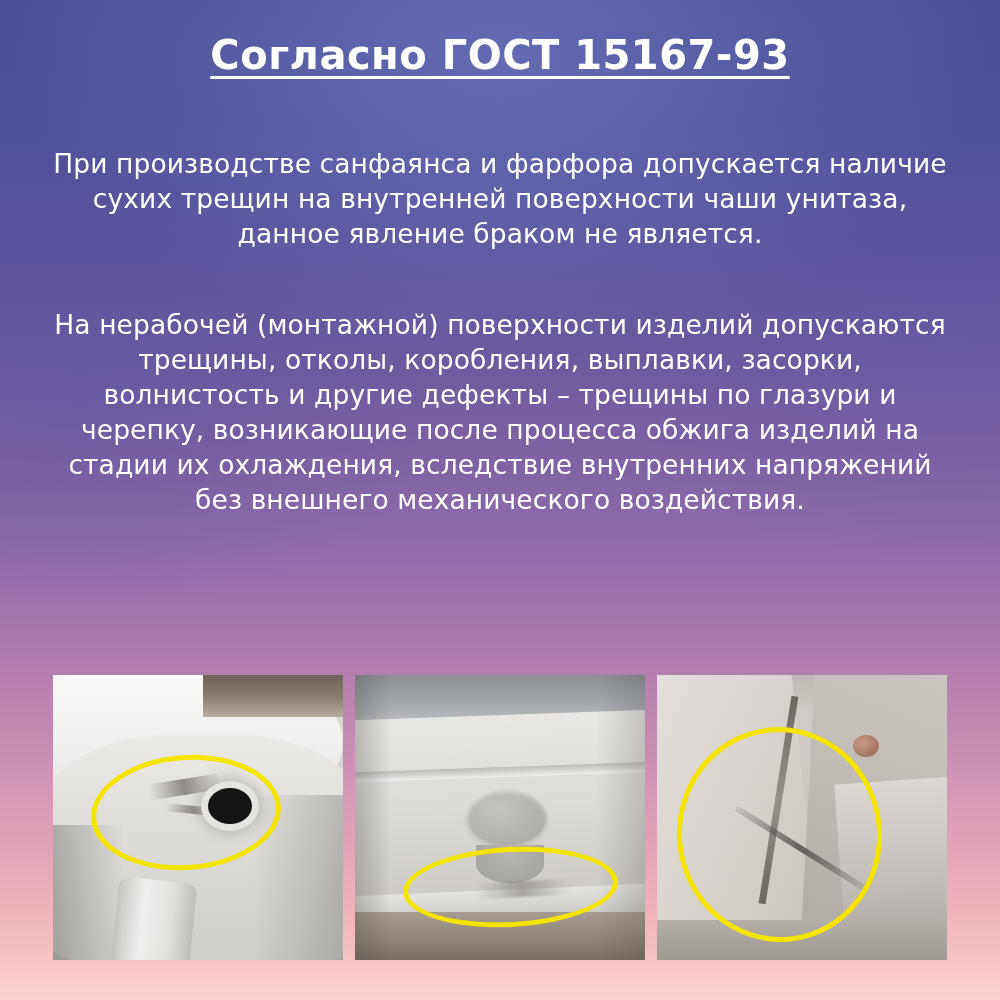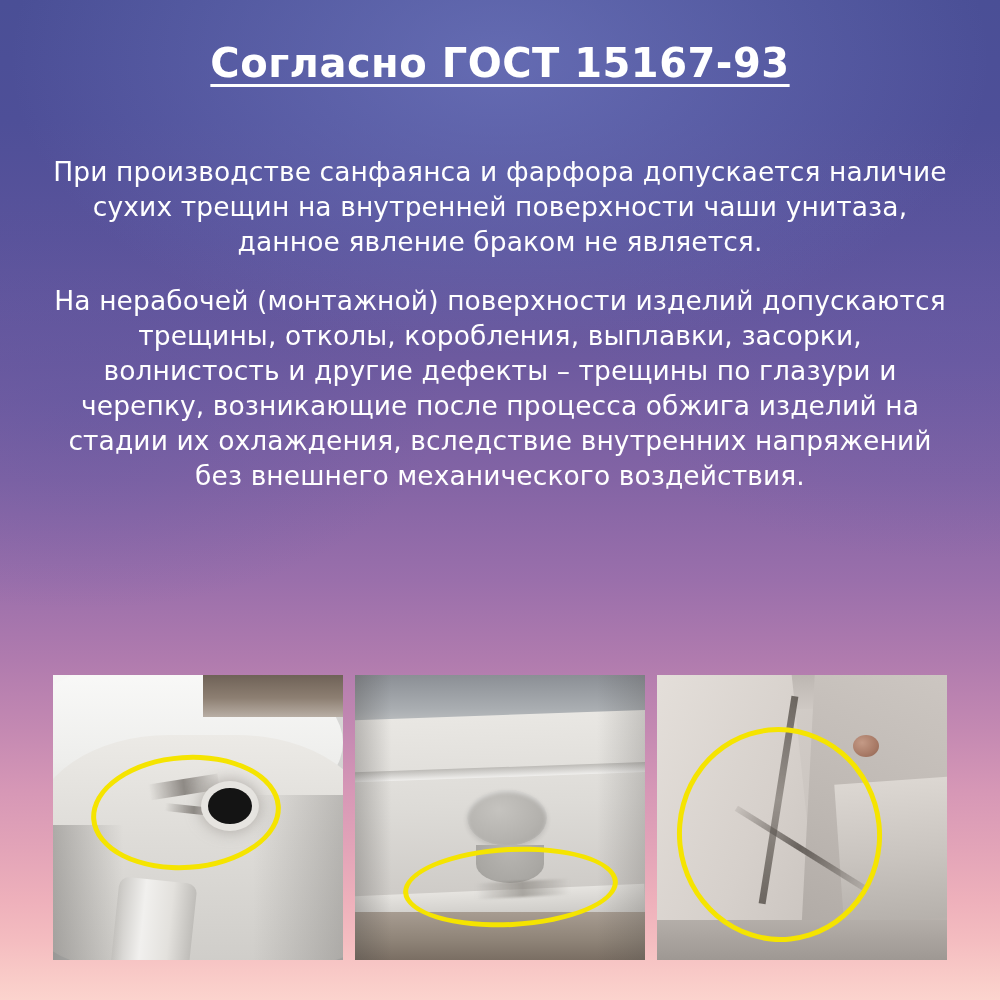--- a/index.html
+++ b/index.html
@@ -47,40 +47,40 @@
   .content {
     position: relative;
     z-index: 2;
   }
   .title {
     text-align: center;
     color: #ffffff;
     font-size: 40px;
     font-weight: bold;
     letter-spacing: 0.5px;
-    padding-top: 40px;
+    padding-top: 32px;
     text-decoration: underline;
     text-underline-offset: 7px;
     text-decoration-thickness: 3px;
     border-radius: 6px;
   }
   .body-text {
     margin: 0 auto;
     width: 900px;
     text-align: center;
     color: #ffffff;
     font-size: 26.5px;
     line-height: 35px;
     letter-spacing: 0.1px;
   }
   .para1 {
     margin-top: 68px;
   }
   .para2 {
-    margin-top: 24px;
+    margin-top: 56px;
     text-align: center;
   }
   .photos {
     position: absolute;
     left: 0;
     top: 675px;
     width: 1000px;
     display: flex;
     justify-content: center;
     gap: 12px;

